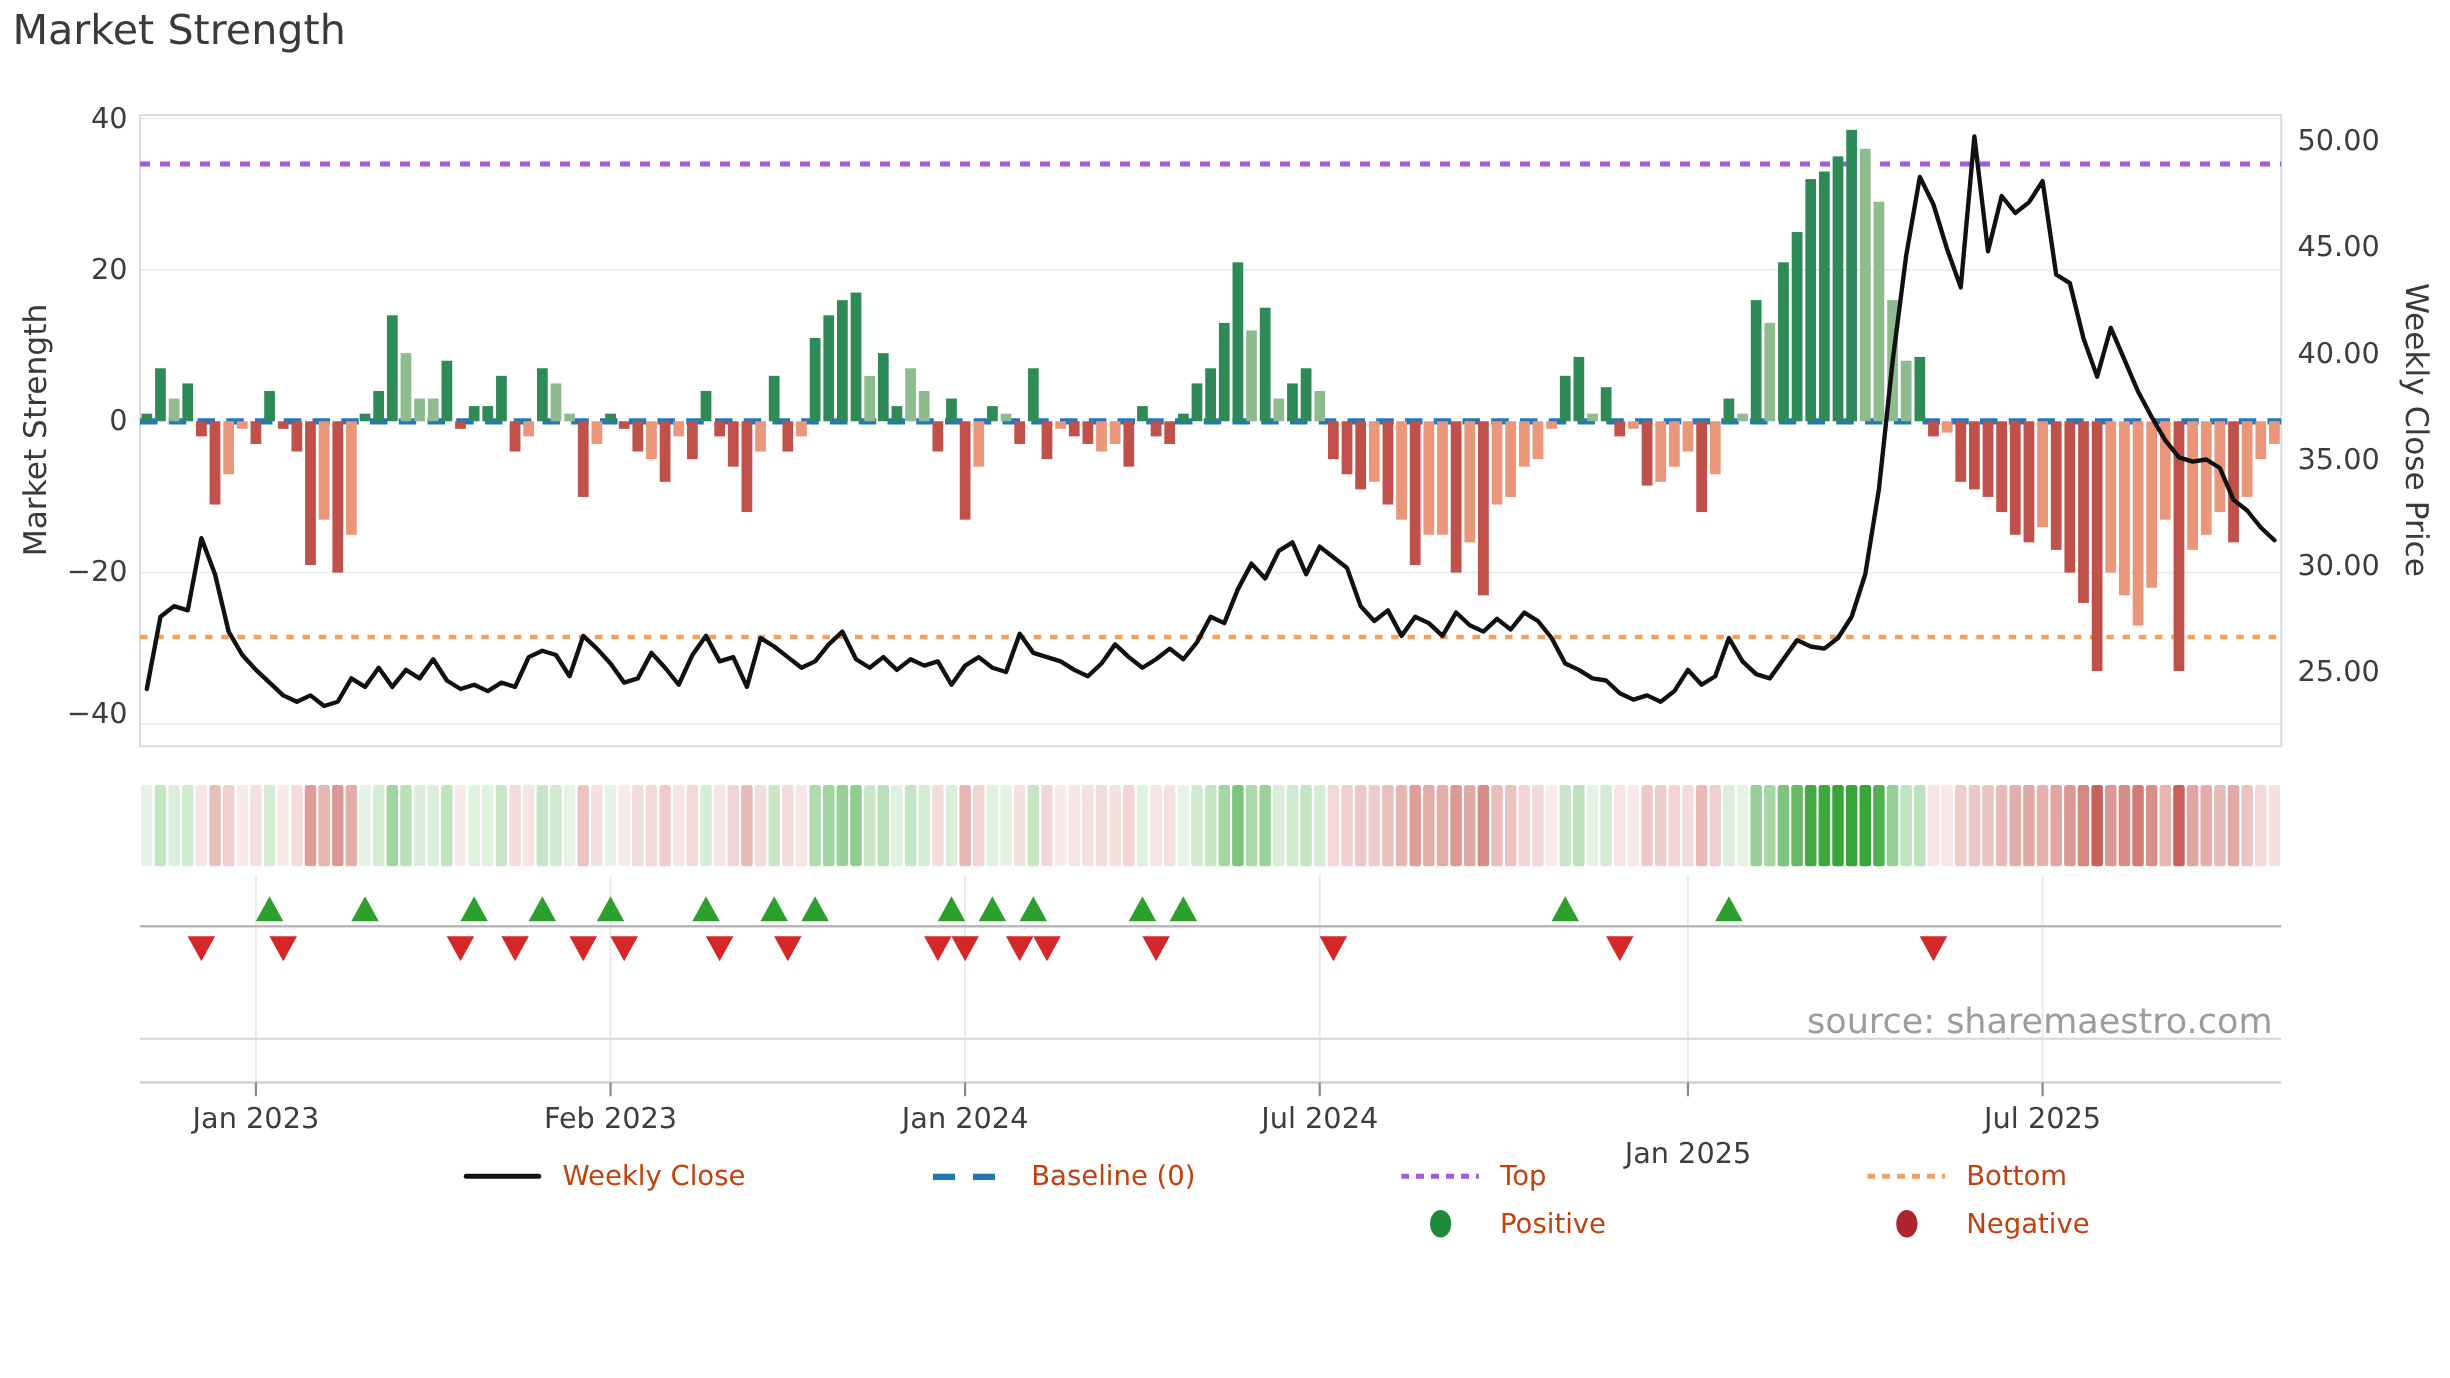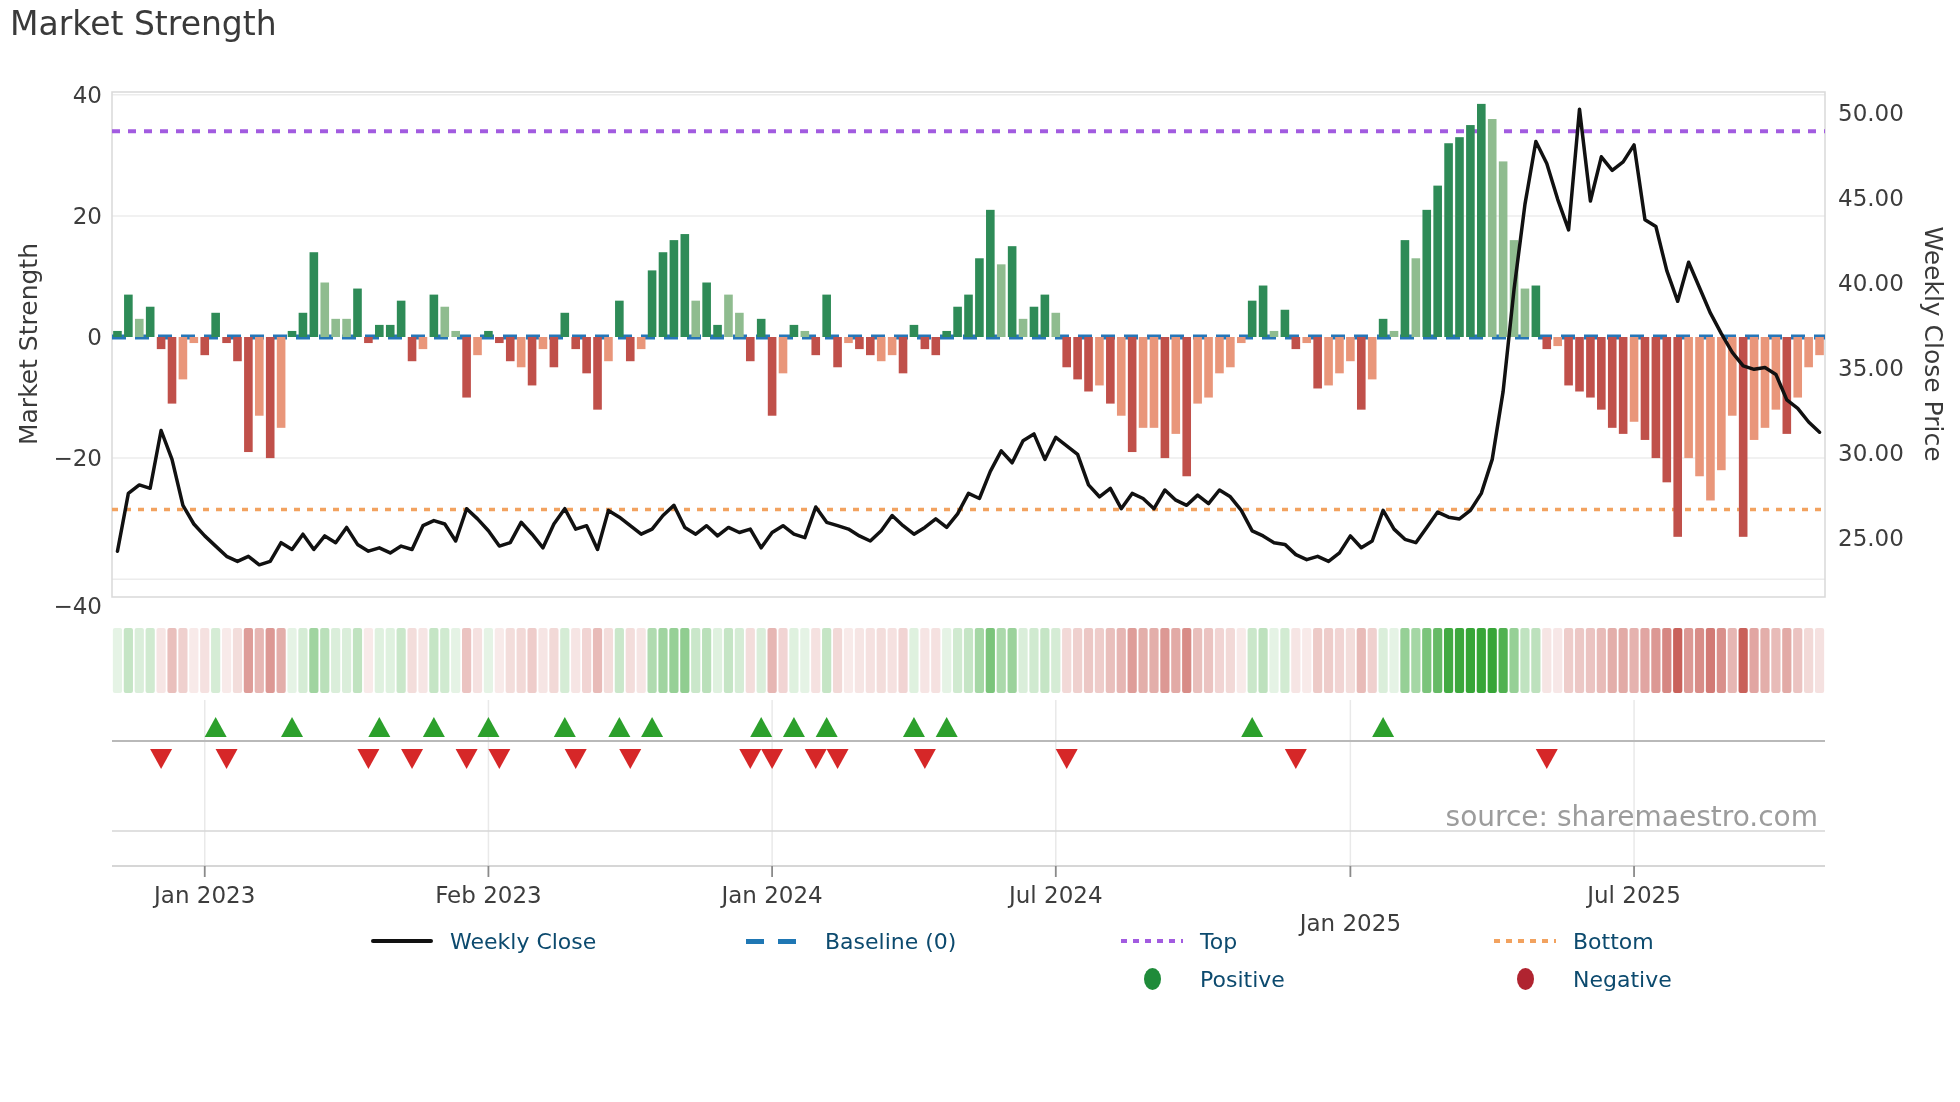--- a/index.html
+++ b/index.html
@@ -8,21 +8,21 @@
   .title{position:absolute;left:10px;top:4px;font-size:33px;color:#3a3a3a;}
   .axis-title{position:absolute;font-size:25px;color:#3a3a3a;white-space:nowrap;}
   .axis-title.left{left:28px;top:344px;transform:translate(-50%,-50%) rotate(-90deg);}
   .axis-title.right{left:1933px;top:344px;transform:translate(-50%,-50%) rotate(90deg);}
   .tick-label{position:absolute;font-size:23px;color:#3d3d3d;white-space:nowrap;}
   .ytick-left{width:80px;left:22px;text-align:right;transform:translateY(-50%);}
   .ytick-right{left:1838px;transform:translateY(-50%);}
   .xtick{transform:translateX(-50%);top:882px;}
   .source{position:absolute;right:135px;top:800px;font-size:28px;color:#9c9c9c;}
   svg{position:absolute;left:0;top:0;}
-  .legend-item{position:absolute;display:flex;align-items:center;height:32px;font-size:22px;color:#0c4a6e;}
+  .legend-item{position:absolute;display:flex;align-items:center;height:32px;font-size:22px;color:#c2410c;}
   .legend-item .sw{width:64px;display:flex;justify-content:center;align-items:center;margin-right:16px;}
   .sw-line{width:62px;height:4px;background:#111;border-radius:2px;}
   .sw-dash{width:62px;height:5px;background:repeating-linear-gradient(90deg,#1f77b4 0 18px,rgba(0,0,0,0) 18px 32px);}
   .sw-dot-purple{width:62px;height:4px;background:repeating-linear-gradient(90deg,#a25be0 0 6px,rgba(0,0,0,0) 6px 12px);}
   .sw-dot-orange{width:62px;height:4px;background:repeating-linear-gradient(90deg,#f2a25f 0 6px,rgba(0,0,0,0) 6px 12px);}
   .sw-tri-up{width:0;height:0;border-left:13px solid transparent;border-right:13px solid transparent;border-bottom:21px solid #2ca02c;}
   .sw-tri-down{width:0;height:0;border-left:13px solid transparent;border-right:13px solid transparent;border-top:21px solid #d62728;}
   .sw-dot-green{width:17px;height:22px;border-radius:50%;background:#1f8b3a;}
   .sw-dot-red{width:17px;height:22px;border-radius:50%;background:#b02430;}
 </style>
@@ -405,21 +405,21 @@
       <polygon points="1055.6974522292994,749 1077.6974522292994,749 1066.6974522292994,769" fill="#d62728"></polygon>
       <polygon points="1284.8248407643312,749 1306.8248407643312,749 1295.8248407643312,769" fill="#d62728"></polygon>
       <polygon points="1535.7738853503186,749 1557.7738853503186,749 1546.7738853503186,769" fill="#d62728"></polygon>
     </svg>
 
   <div id="ticks-layer">
       <span class="tick-label ytick-left" style="top: 94.8px;">40</span>
       <span class="tick-label ytick-left" style="top: 215.9px;">20</span>
       <span class="tick-label ytick-left" style="top: 337px;">0</span>
       <span class="tick-label ytick-left" style="top: 458.1px;">−20</span>
-      <span class="tick-label ytick-left" style="top: 606px;">−40</span>
+      <span class="tick-label ytick-left" style="top: 571px;">−40</span>
       <span class="tick-label ytick-right" style="top: 112.6px;">50.00</span>
       <span class="tick-label ytick-right" style="top: 197.6px;">45.00</span>
       <span class="tick-label ytick-right" style="top: 282.6px;">40.00</span>
       <span class="tick-label ytick-right" style="top: 367.6px;">35.00</span>
       <span class="tick-label ytick-right" style="top: 452.6px;">30.00</span>
       <span class="tick-label ytick-right" style="top: 537.6px;">25.00</span>
       <span class="tick-label xtick" style="left: 204.742px;">Jan 2023</span>
       <span class="tick-label xtick" style="left: 488.424px;">Feb 2023</span>
       <span class="tick-label xtick" style="left: 772.105px;">Jan 2024</span>
       <span class="tick-label xtick" style="left: 1055.79px;">Jul 2024</span>

